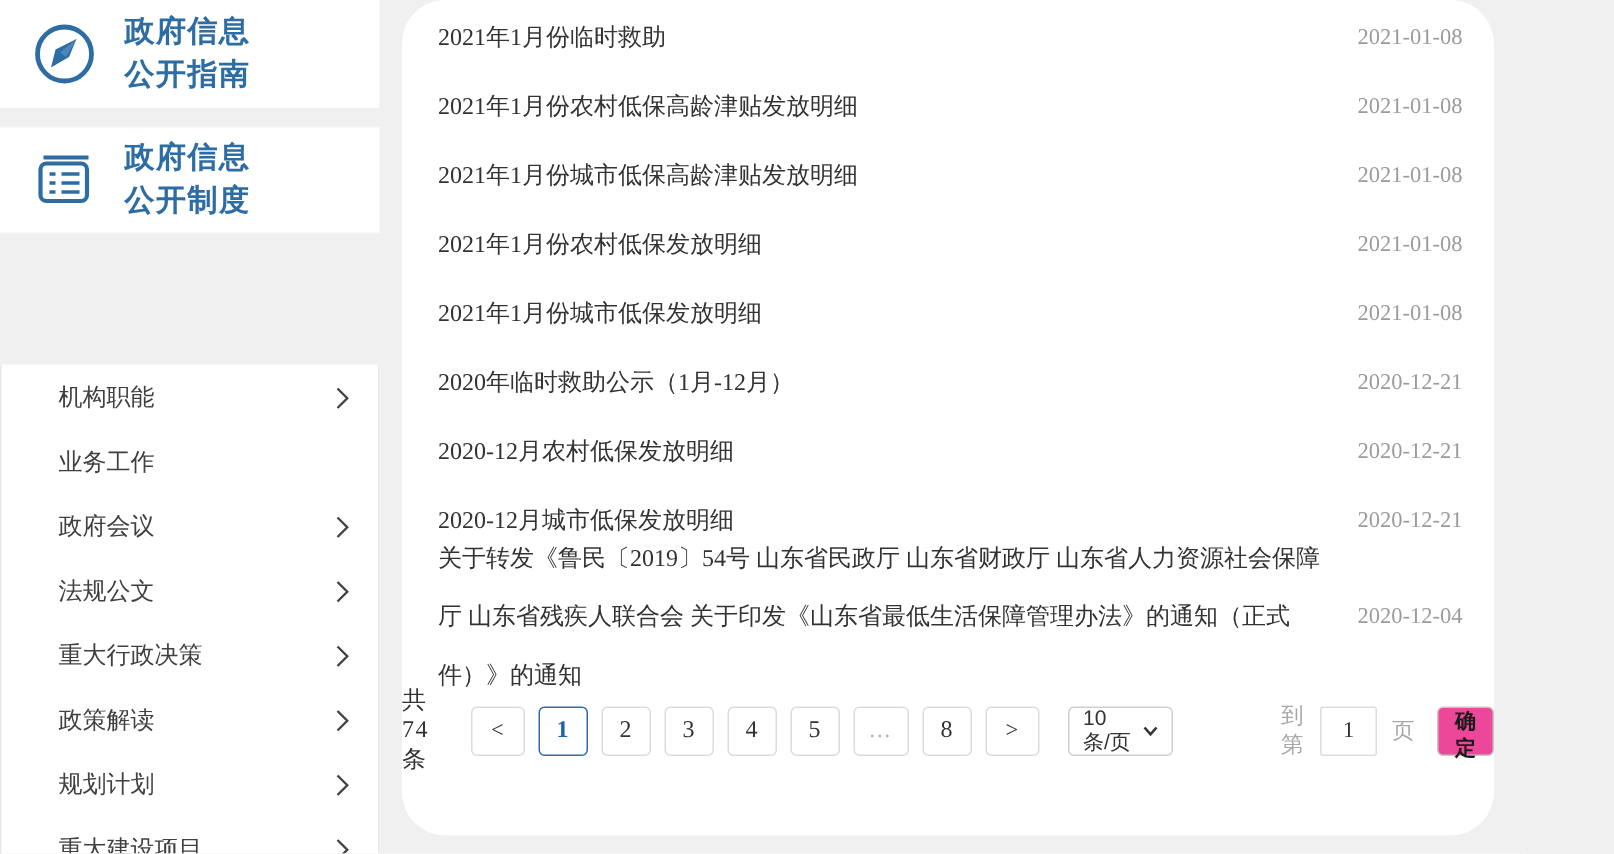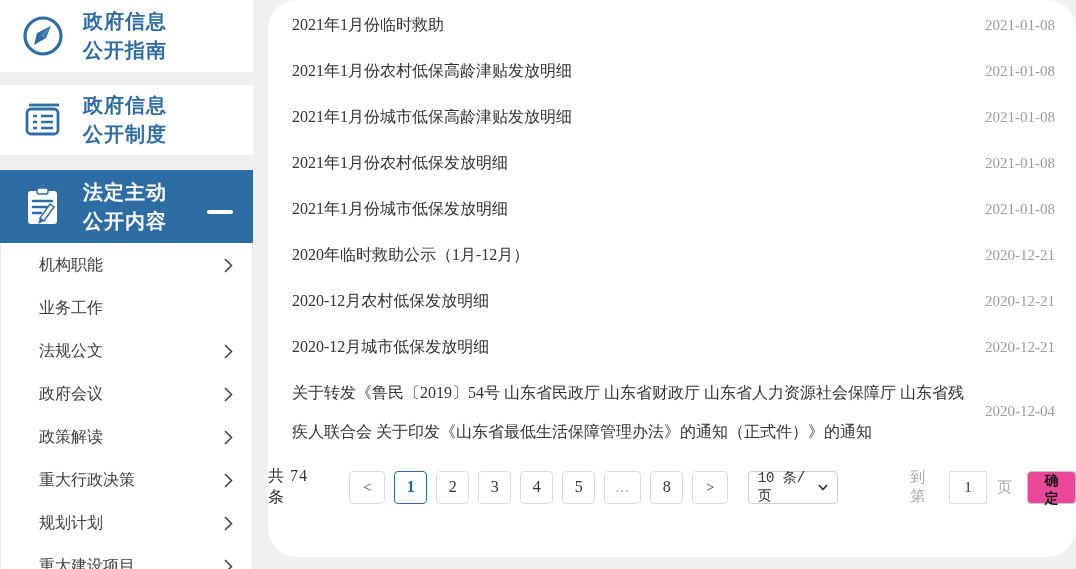--- a/index.html
+++ b/index.html
@@ -42,21 +42,21 @@
     height: 43px;
     display: flex; align-items: center; justify-content: space-between;
     padding: 0 19px 0 38px;
     font-size: 16px; color: #404040;
     cursor: pointer;
   }
   .menu-item .chev { display: flex; align-items: center; }
 
   
   .main {
-    position: absolute; left: 268px; top: 0; width: 808px; height: 557px;
+    position: absolute; left: 268px; top: 0; width: 728px; height: 557px;
     background: #ffffff;
     font-family: "Liberation Serif", "DejaVu Serif", serif;
     border-radius: 29px;
   }
   .doc-list { padding-top: 2px; }
   .row {
     height: 46px;
     display: flex; align-items: center;
     padding: 0 21px 0 24px;
   }
@@ -84,21 +84,21 @@
     display: flex; align-items: center; justify-content: center;
     cursor: pointer; padding: 0 6px;
   }
   .pg-btn.active { border-color: #2e6da4; color: #1e63a8; font-weight: bold; }
   .pg-btn.ellipsis { color: #b3b3b3; letter-spacing: 1px; min-width: 37px; }
   .pg-btn.nav { min-width: 36px; font-size: 15px; }
   .pagesize {
     margin-left: 15px; height: 33px; min-width: 70px;
     border: 1px solid #cfcfcf; border-radius: 4px; background: #ffffff;
     display: flex; align-items: center; justify-content: center; gap: 7px;
-    font-family: Liberation Mono, monospace;
+    font-family: Liberation Sans, sans-serif;
     font-size: 14px; color: #333333; cursor: pointer; padding: 0 9px;
   }
   .goto-label { font-size: 15px; color: #a8a8a8; letter-spacing: 1px; }
   .goto-prefix { margin-left: 72px; }
   .goto-input {
     width: 38px; height: 33px; margin: 0 10px;
     border: 1px solid #dddddd; border-radius: 2px;
     text-align: center; font-size: 15px; color: #333333;
     font-family: "Liberation Serif", "DejaVu Serif", serif;
     outline: none;
@@ -138,77 +138,59 @@
           <path d="M13 19 h4 M21 19 h12 M13 25 h4 M21 25 h12 M13 31 h4 M21 31 h12" stroke-width="2.4"></path>
         </g>
       </svg>
     </span>
     <span class="card-text">
       <div>政府信息</div>
       <div>公开制度</div>
     </span>
   </div>
 
-  <div class="sidebar-card card-statutory">
-    <span class="card-icon">
-      <svg width="46" height="46" viewBox="0 0 46 46">
-        <rect x="8" y="7" width="29" height="33" rx="3" fill="#ffffff"></rect>
-        <rect x="17" y="4" width="11" height="6" rx="2" fill="#ffffff" stroke="#2e6da4" stroke-width="1.4"></rect>
-        <g stroke="#2e6da4" stroke-width="2.6" stroke-linecap="round">
-          <path d="M13 17 h19 M13 23 h19 M13 29 h8"></path>
-        </g>
-        <polygon points="24,37 34,23 30,20 20,34" fill="#ffffff" stroke="#2e6da4" stroke-width="1.5"></polygon>
-        <polygon points="20,34 24,37 18,40" fill="#2e6da4"></polygon>
-      </svg>
-    </span>
-    <span class="card-text">
-      <div>法定主动</div>
-      <div>公开内容</div>
-    </span>
-    <span class="collapse-minus"></span>
-  </div>
 
   <div class="sidebar-menu">
     <div class="menu-item">
       <span>机构职能</span>
       <span class="chev">
           <svg width="9" height="15" viewBox="0 0 9 15">
             <polyline points="1,1 7.5,7.5 1,14" fill="none" stroke="#444" stroke-width="1.6"></polyline>
           </svg>
         </span>
     </div>
     <div class="menu-item">
       <span>业务工作</span>
     </div>
     <div class="menu-item">
+      <span>政府会议</span>
+      <span class="chev">
+          <svg width="9" height="15" viewBox="0 0 9 15">
+            <polyline points="1,1 7.5,7.5 1,14" fill="none" stroke="#444" stroke-width="1.6"></polyline>
+          </svg>
+        </span>
+    </div>
+    <div class="menu-item">
       <span>法规公文</span>
       <span class="chev">
           <svg width="9" height="15" viewBox="0 0 9 15">
             <polyline points="1,1 7.5,7.5 1,14" fill="none" stroke="#444" stroke-width="1.6"></polyline>
           </svg>
         </span>
     </div>
     <div class="menu-item">
-      <span>政府会议</span>
+      <span>重大行政决策</span>
       <span class="chev">
           <svg width="9" height="15" viewBox="0 0 9 15">
             <polyline points="1,1 7.5,7.5 1,14" fill="none" stroke="#444" stroke-width="1.6"></polyline>
           </svg>
         </span>
     </div>
     <div class="menu-item">
       <span>政策解读</span>
-      <span class="chev">
-          <svg width="9" height="15" viewBox="0 0 9 15">
-            <polyline points="1,1 7.5,7.5 1,14" fill="none" stroke="#444" stroke-width="1.6"></polyline>
-          </svg>
-        </span>
-    </div>
-    <div class="menu-item">
-      <span>重大行政决策</span>
       <span class="chev">
           <svg width="9" height="15" viewBox="0 0 9 15">
             <polyline points="1,1 7.5,7.5 1,14" fill="none" stroke="#444" stroke-width="1.6"></polyline>
           </svg>
         </span>
     </div>
     <div class="menu-item">
       <span>规划计划</span>
       <span class="chev">
           <svg width="9" height="15" viewBox="0 0 9 15">

